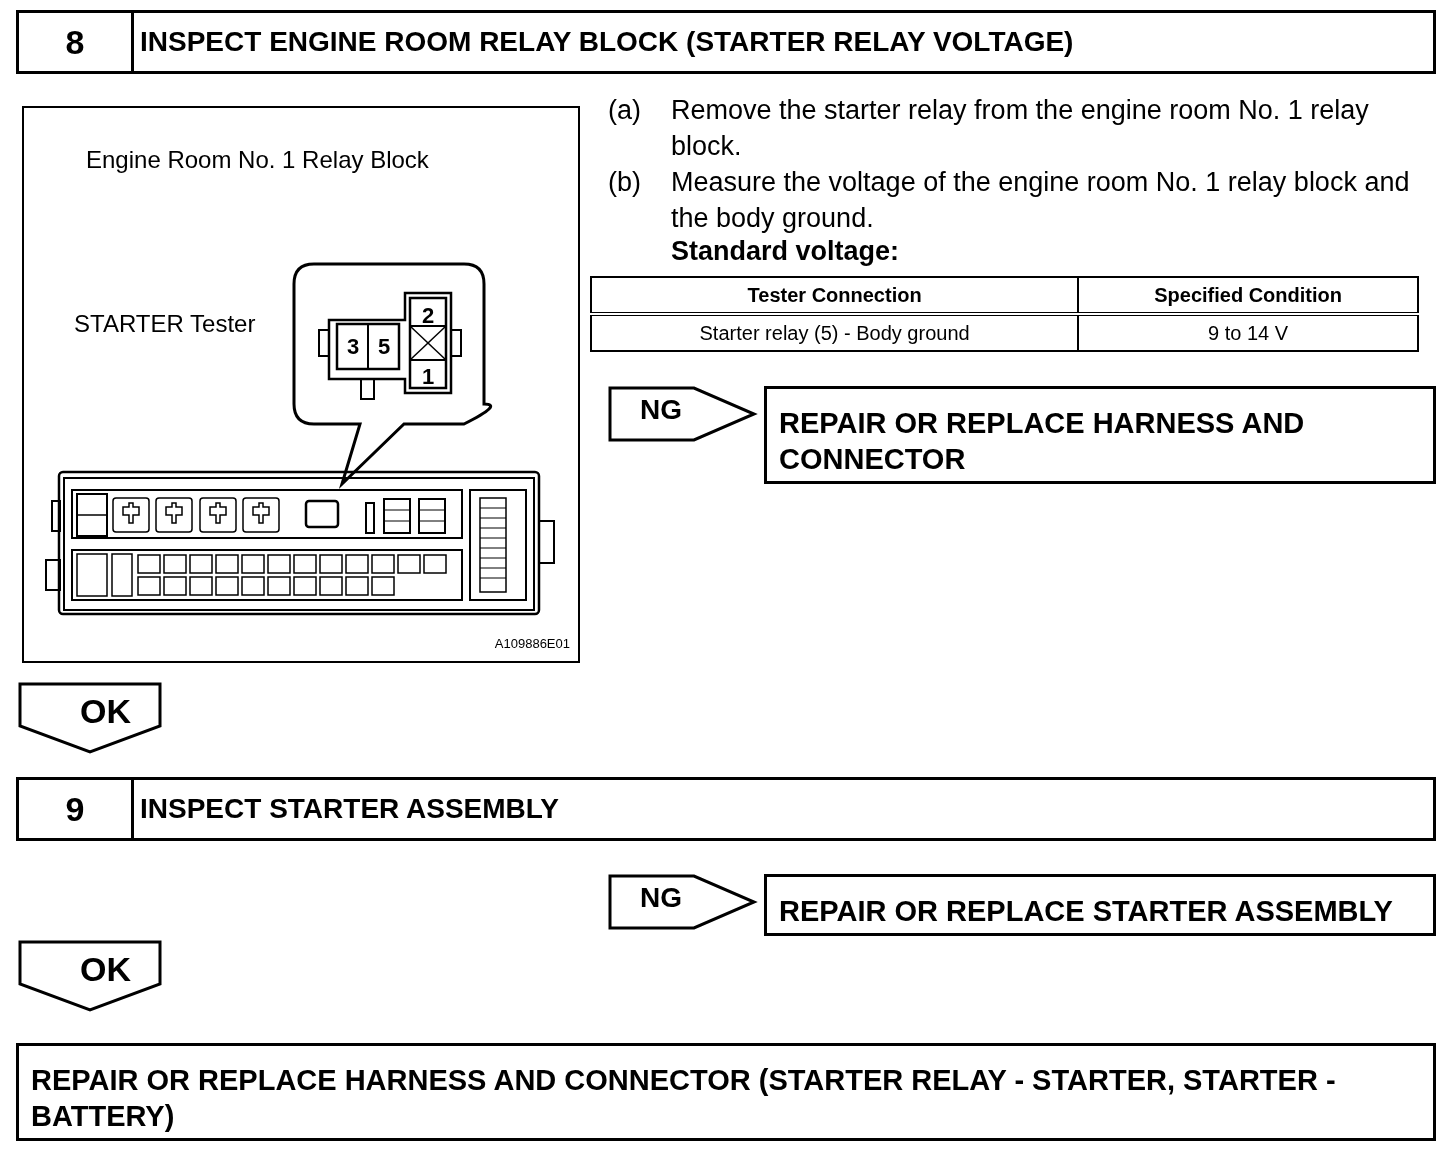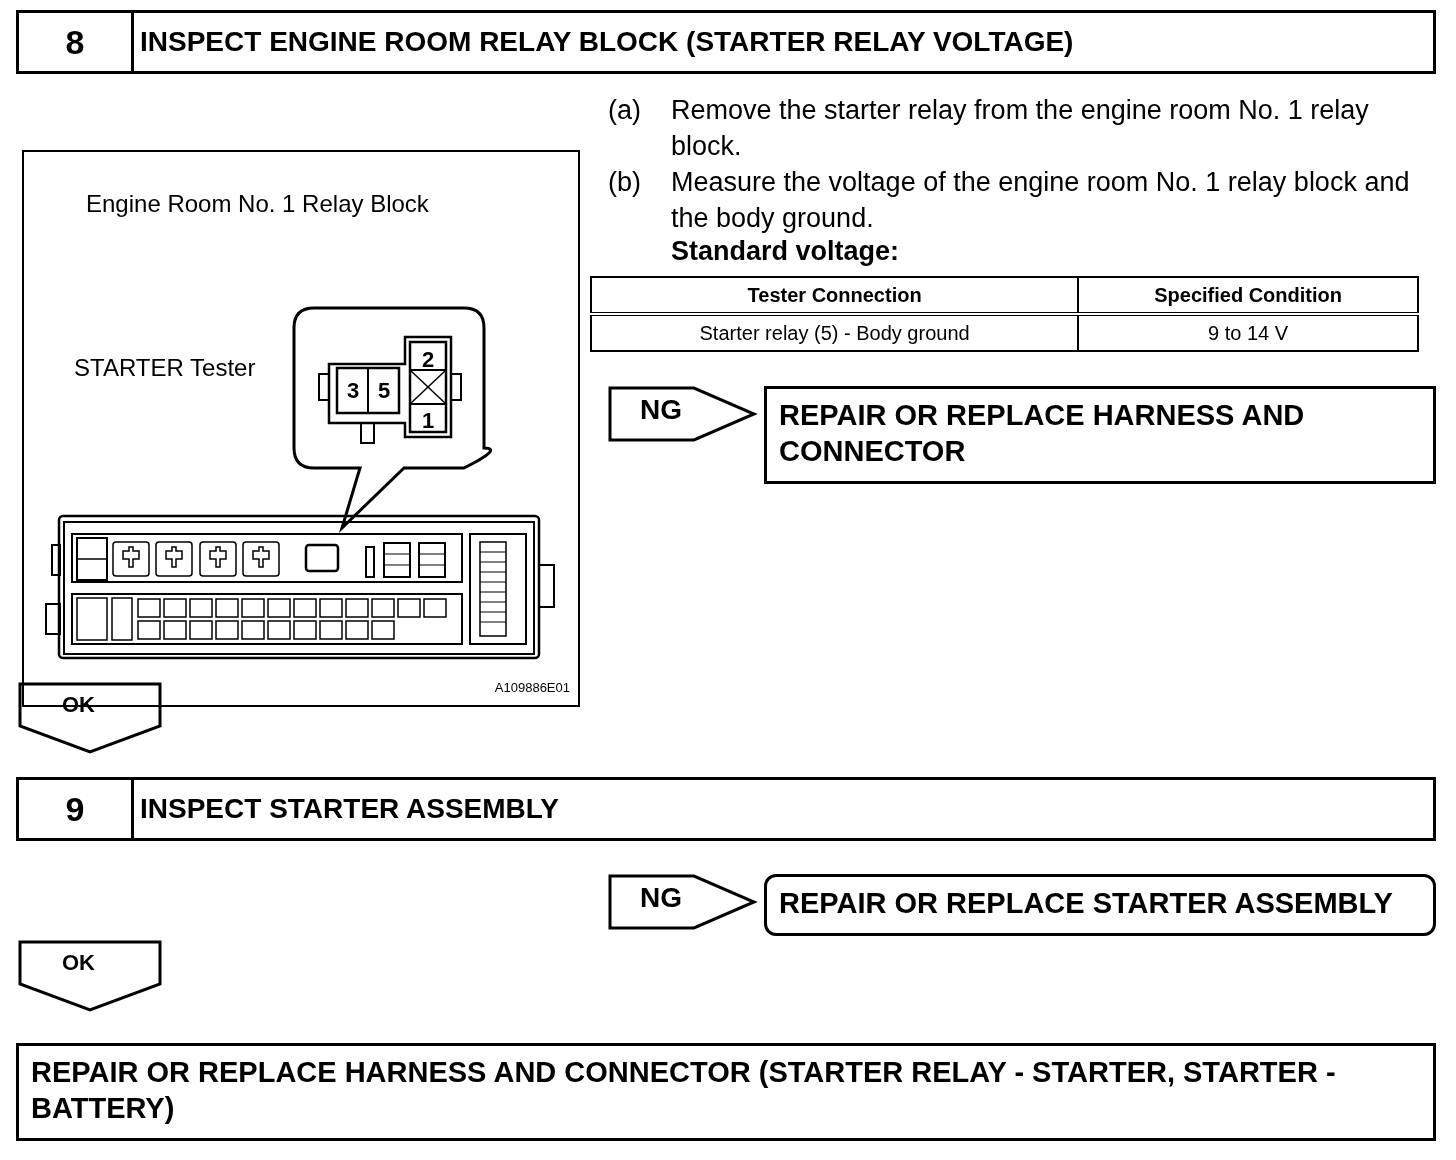--- a/index.html
+++ b/index.html
@@ -1,35 +1,35 @@
 <!DOCTYPE html>
 <html><head>
 <meta charset="utf-8">
 <style>
   html, body { margin:0; padding:0; background:#fff; }
   body { width:1456px; height:1160px; position:relative; overflow:hidden; font-family:"Liberation Sans", sans-serif; color:#000; }
   .abs { position:absolute; }
   .step-header { position:absolute; left:16px; width:1420px; height:64px; border:3px solid #000; box-sizing:border-box; display:flex; }
   .step-num { width:112px; border-right:3px solid #000; display:flex; align-items:center; justify-content:center; font-weight:bold; font-size:34px; }
   .step-title { flex:1; display:flex; align-items:center; padding-left:6px; font-weight:bold; font-size:28px; letter-spacing:0; }
-  .figure { position:absolute; left:22px; top:106px; width:558px; height:557px; border:2px solid #000; box-sizing:border-box;margin-top:44px; }
+  .figure { position:absolute; left:22px; top:106px; width:558px; height:557px; border:2px solid #000; box-sizing:border-box; }
   .fig-label { position:absolute; font-size:24px; }
   .fig-code { position:absolute; font-size:13px; right:8px; bottom:10px; }
   .instr { position:absolute; left:608px; font-size:27px; line-height:36px; }
   .instr .lbl { position:absolute; left:0; }
   .instr .txt { position:absolute; left:63px; width:740px; }
   .std { position:absolute; left:671px; top:236px; font-size:27px; font-weight:bold; }
   table.spec { position:absolute; left:590px; top:276px; width:829px; border-collapse:collapse; font-size:20px; }
   table.spec th, table.spec td { border:2px solid #000; text-align:center; height:34px; padding:0; }
   table.spec th { font-weight:bold; border-bottom:4px double #000; }
   .ng-tag { position:absolute; width:150px; height:56px; }
   .ng-label { position:absolute; left:32px; top:8px; font-weight:bold; font-size:28px; }
-  .result-box { position:absolute; border:3px solid #000; box-sizing:border-box; font-weight:bold; font-size:29px; line-height:36px; padding:8px 12px; }
+  .result-box { position:absolute; border:3px solid #000; box-sizing:border-box; font-weight:bold; font-size:29px; line-height:36px; padding:16px 12px; }
   .ok-tag { position:absolute; left:18px; width:144px; height:72px; }
-  .ok-label { position:absolute; left:44px; top:10px; font-weight:bold; font-size:22px; }
+  .ok-label { position:absolute; left:62px; top:10px; font-weight:bold; font-size:34px; }
 </style>
 </head>
 <body>
 
 <div class="step-header" style="top:10px;">
   <div class="step-num">8</div>
   <div class="step-title">INSPECT ENGINE ROOM RELAY BLOCK (STARTER RELAY VOLTAGE)</div>
 </div>
 
 <div class="figure">
@@ -172,21 +172,21 @@
   <div class="step-num">9</div>
   <div class="step-title">INSPECT STARTER ASSEMBLY</div>
 </div>
 
 <div class="ng-tag" style="left:608px; top:874px;">
   <svg class="abs" style="left:0;top:0;" width="150" height="56">
     <path d="M2,2 H86 L146,28 L86,54 H2 Z" fill="none" stroke="#000" stroke-width="3"></path>
   </svg>
   <span class="ng-label">NG</span>
 </div>
-<div class="result-box" style="left:764px; top:874px; width:672px; height:62px; white-space:nowrap;border-radius:12px;">REPAIR OR REPLACE STARTER ASSEMBLY</div>
+<div class="result-box" style="left:764px; top:874px; width:672px; height:62px; white-space:nowrap;">REPAIR OR REPLACE STARTER ASSEMBLY</div>
 
 <div class="ok-tag" style="top:940px;">
   <svg class="abs" style="left:0;top:0;" width="144" height="72">
     <path d="M2,2 H142 V44 L72,70 L2,44 Z" fill="none" stroke="#000" stroke-width="3"></path>
   </svg>
   <span class="ok-label">OK</span>
 </div>
 
 <div class="result-box" style="left:16px; top:1043px; width:1420px; height:98px;">REPAIR OR REPLACE HARNESS AND CONNECTOR (STARTER RELAY - STARTER, STARTER - BATTERY)</div>
 

